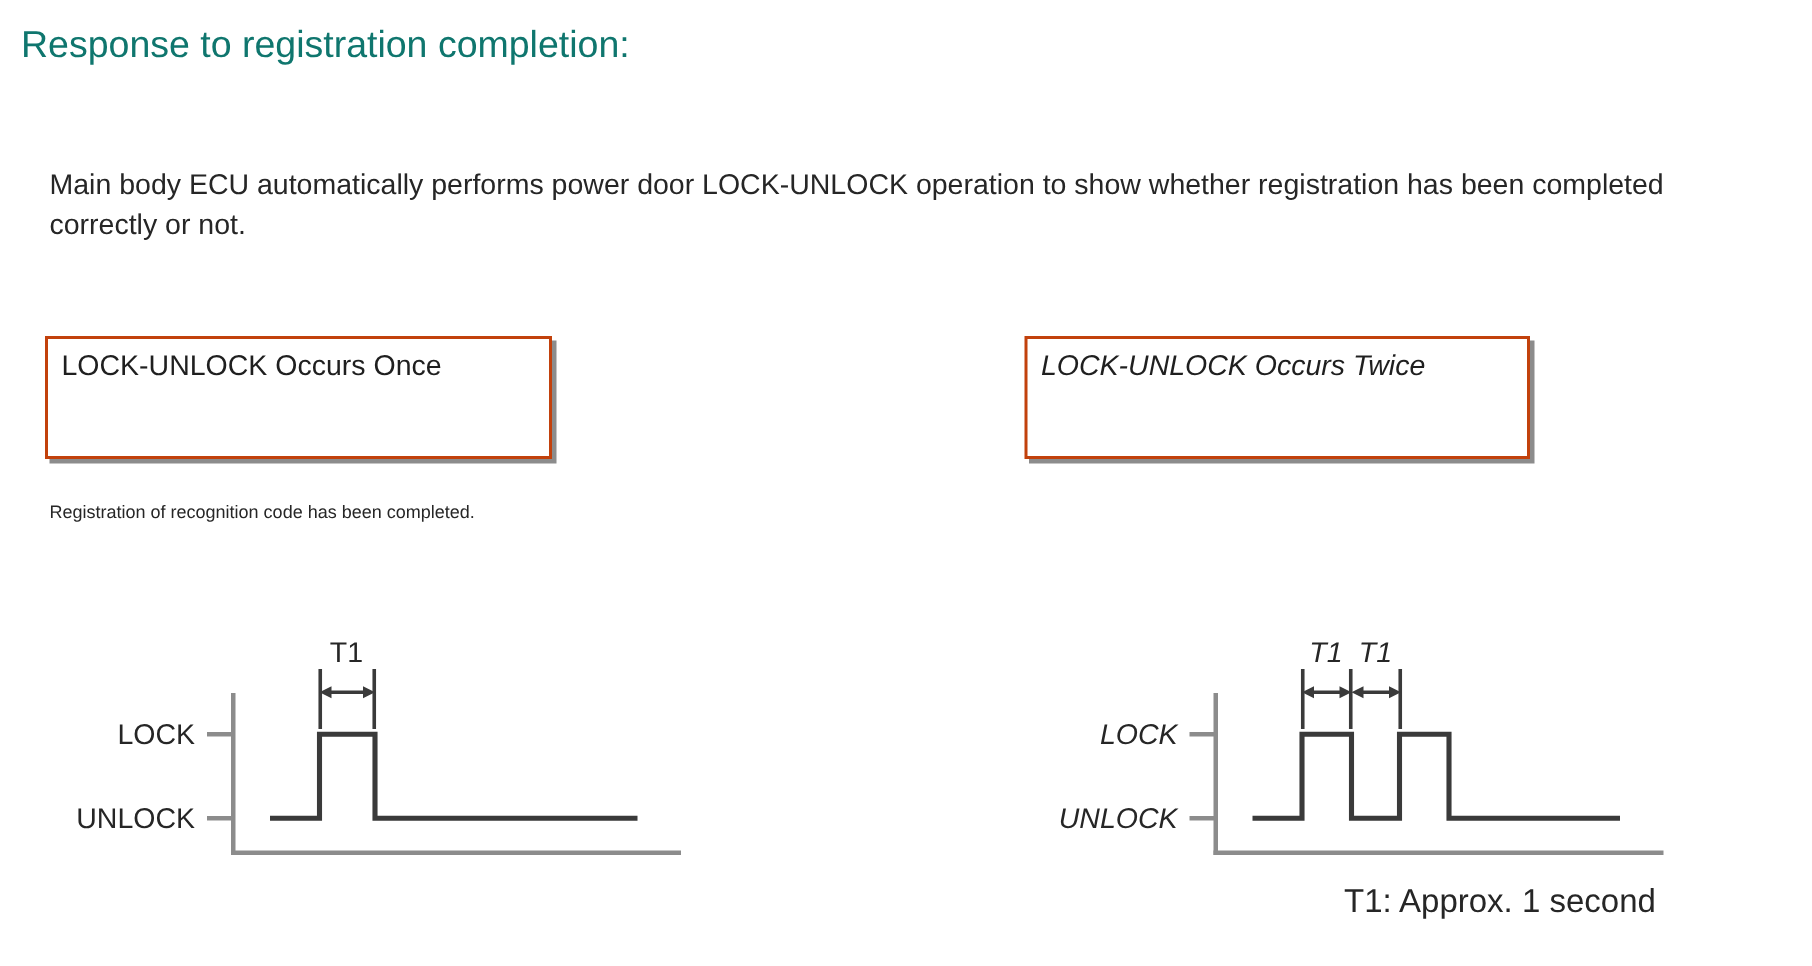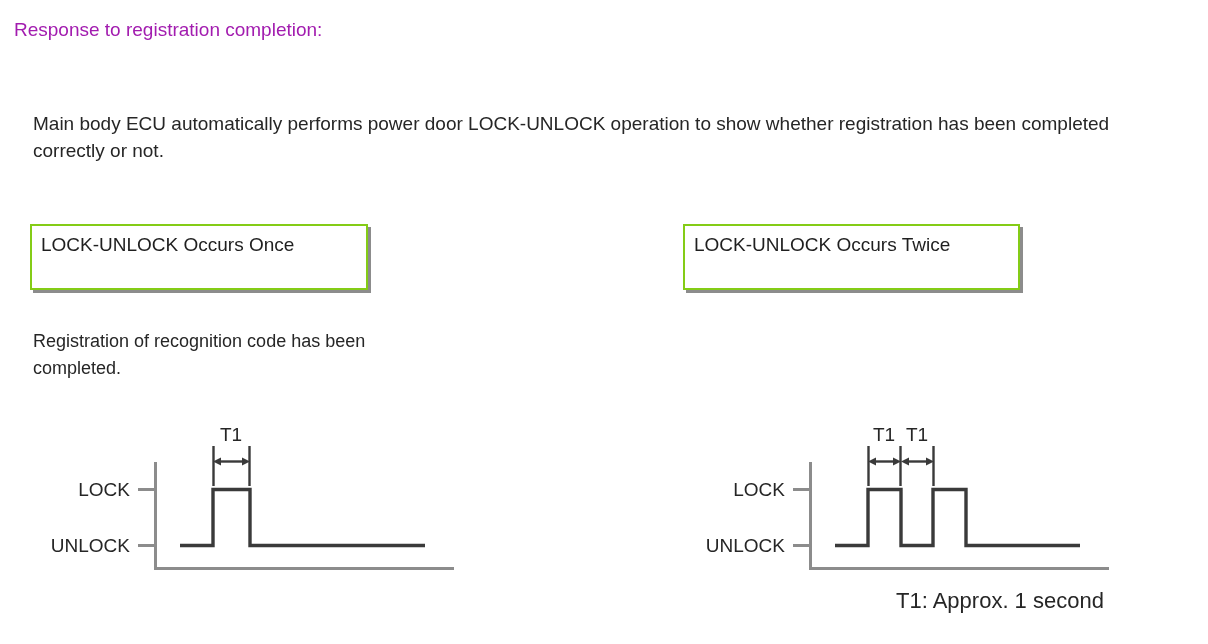--- a/index.html
+++ b/index.html
@@ -16,45 +16,45 @@
     color: #1a1a1a;
     -webkit-font-smoothing: antialiased;
   }
 
   .abs { position: absolute; }
 
   
   #heading {
     left: 14px;
     top: 18px;
-    font-size: 19px;
+    font-size: 25px;
     line-height: 24px;
-    color: #a21caf;
+    color: #0f766e;
     white-space: nowrap;
   }
 
   #intro {
     left: 33px;
     top: 110px;
     width: 1125px;
     font-size: 19px;
     line-height: 27px;
     color: #262626;
   }
 
   
   .panel { position: absolute; top: 224px; }
   #panel-left  { left: 30px;  width: 600px; }
-  #panel-right { left: 683px; width: 525px; }
+  #panel-right { left: 683px; width: 525px; font-style: italic; }
 
   .title-box {
     position: relative;
     box-sizing: border-box;
-    height: 66px;
-    border: 2px solid #84cc16;
+    height: 82px;
+    border: 2px solid #c2410c;
     background: #ffffff;
     box-shadow: 3px 3px 0 0 #8c8c8c;
   }
   #panel-left  .title-box { width: 338px; }
   #panel-right .title-box { width: 337px; }
 
   .title-text {
     position: absolute;
     left: 9px;
     top: 6px;
@@ -62,21 +62,21 @@
     line-height: 26px;
     color: #1f1f1f;
     white-space: nowrap;
   }
 
   .panel-desc {
     position: absolute;
     top: 104px;
     left: 3px;
     width: 420px;
-    font-size: 18px;
+    font-size: 12px;
     line-height: 27px;
     color: #262626;
   }
 
   
   .diagram {
     position: absolute;
     top: 190px;
     left: -16px;
     width: 470px;

